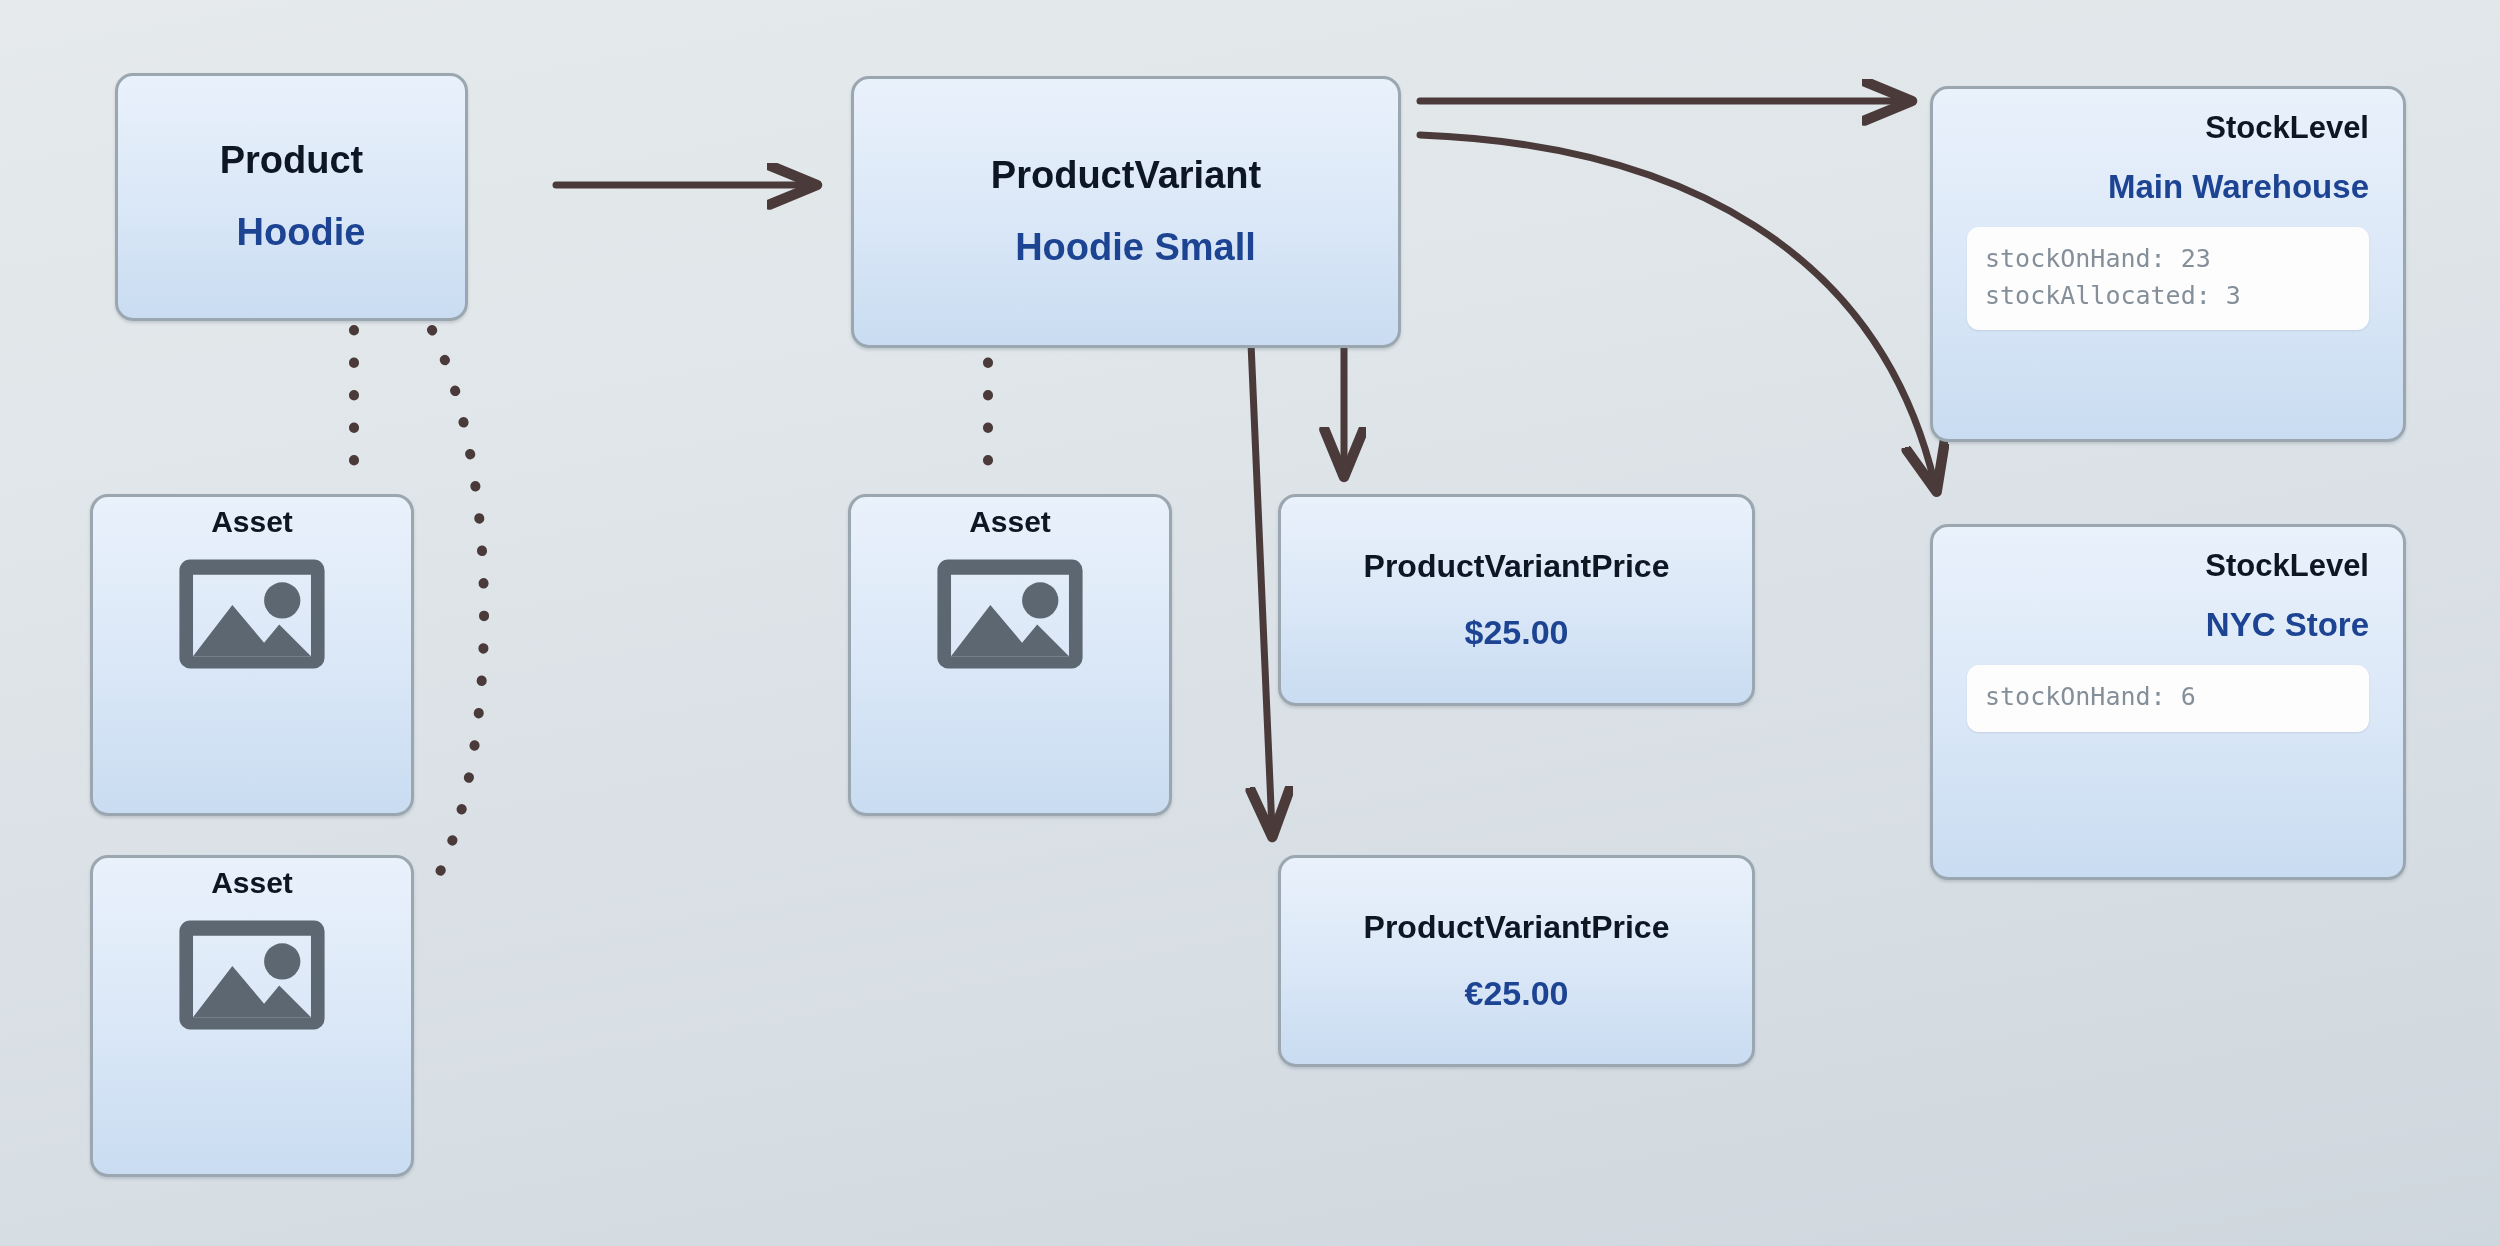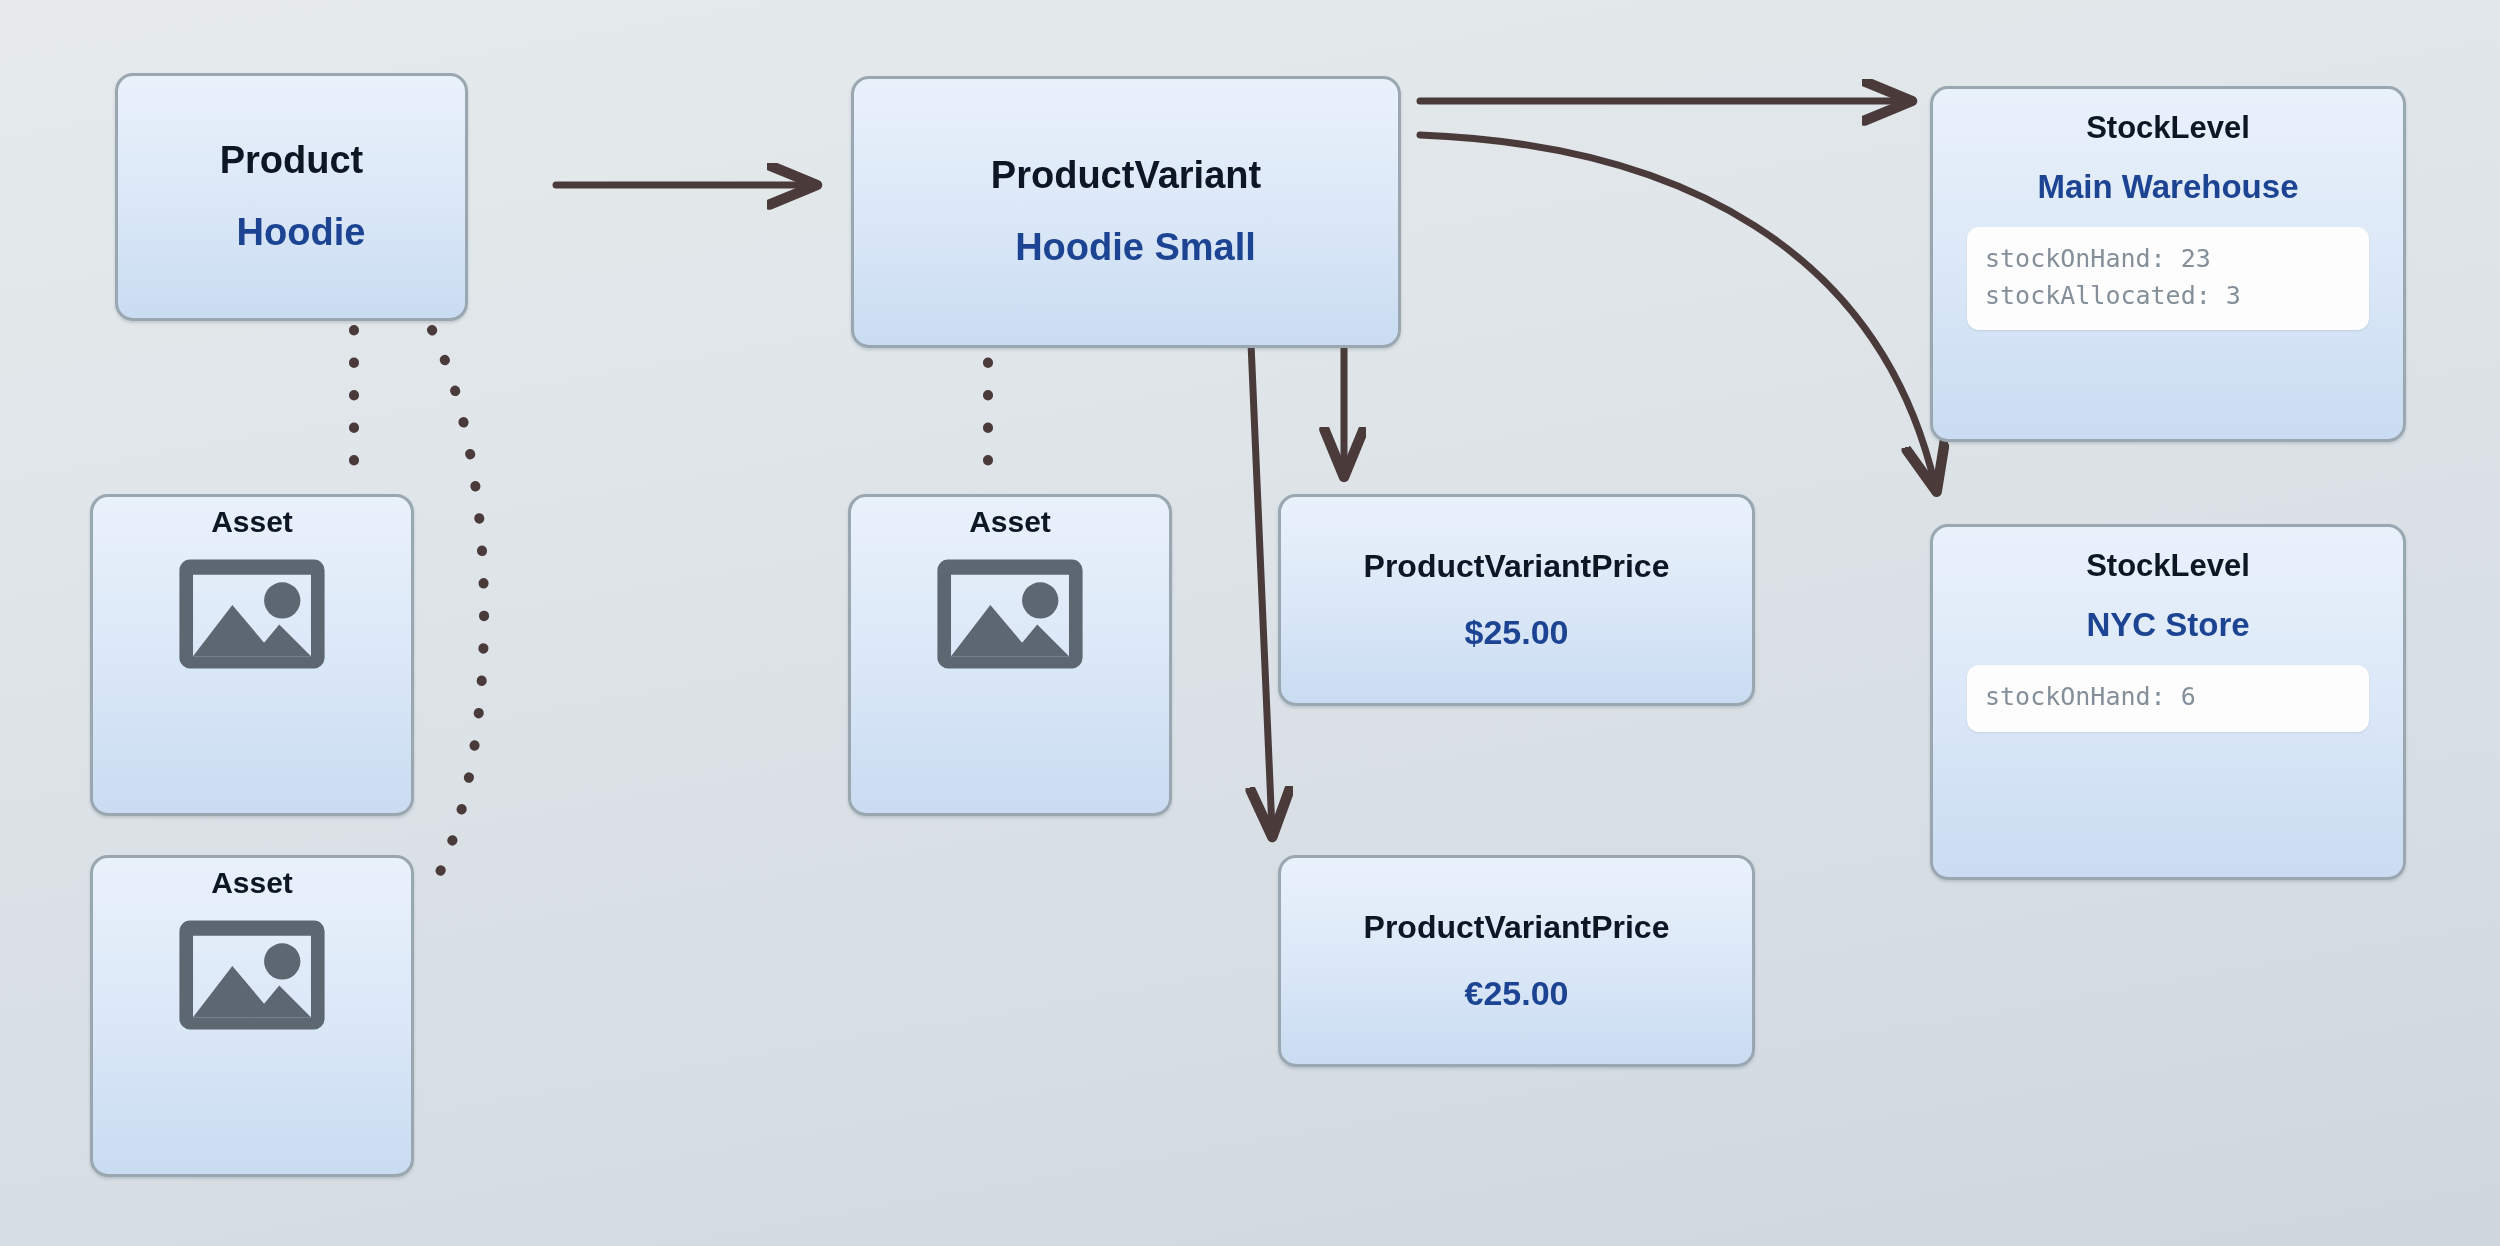--- a/index.html
+++ b/index.html
@@ -67,20 +67,21 @@
 
   
   .price { justify-content: center; }
   .price .node-title { font-size: 32px; margin-bottom: 30px; }
   .price .node-sub   { font-size: 34px; }
 
   
   .stock {
     justify-content: flex-start;
     padding: 22px 34px 26px 34px;
+    align-items: flex-end;
   }
   .stock .node-title { font-size: 31px; margin-bottom: 24px; }
   .stock .node-sub   { font-size: 33px; margin-bottom: 22px; }
   .fieldbox {
     background: #fdfdfe;
     border-radius: 12px;
     width: 100%;
     box-sizing: border-box;
     padding: 14px 26px 16px 18px;
     box-shadow: 0 1px 2px rgba(80,95,110,0.14);

